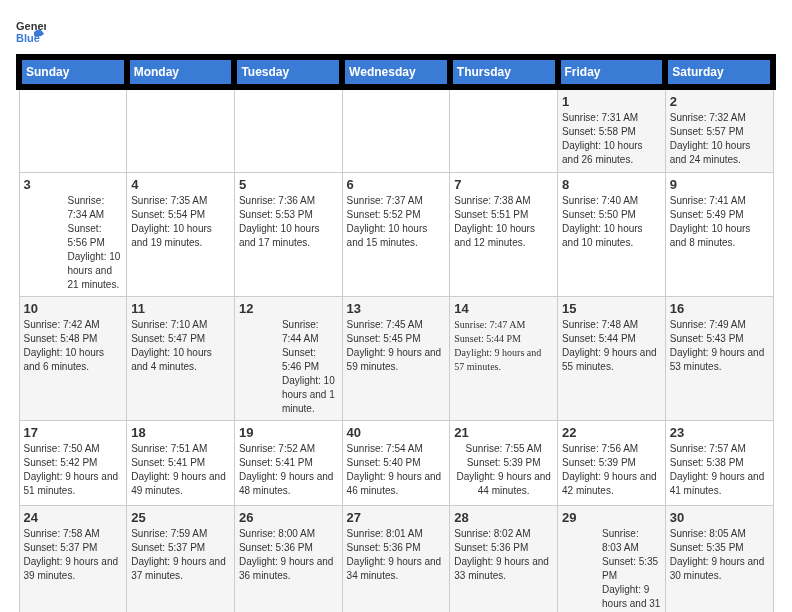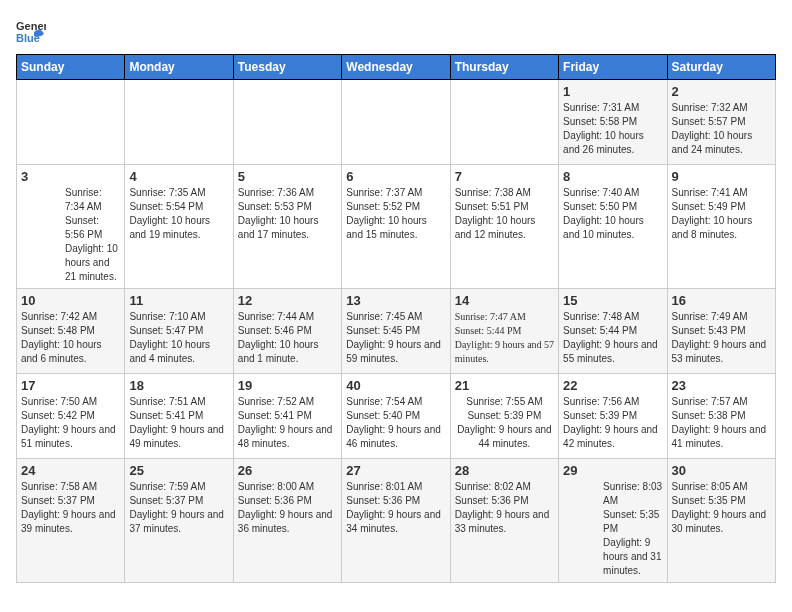--- a/index.html
+++ b/index.html
@@ -42,21 +42,21 @@
       border-collapse: collapse;
       table-layout: fixed;
     }
     thead tr th {
       background-color: #3a7bd5;
       color: #fff;
       font-size: 12px;
       font-weight: bold;
       padding: 5px 4px;
       text-align: left;
-      border: 1px solid #000000;
+      border: 6px solid #000000;
     }
     tbody tr td {
       border: 1px solid #ccc;
       vertical-align: top;
       padding: 4px;
       font-size: 10px;
       color: #333;
       min-height: 80px;
       height: 85px;
     }
@@ -185,21 +185,21 @@
 Daylight: 10 hours and 6 minutes.</div>
         </td>
         <td>
           <div class="day-number">11</div>
           <div class="day-info" style="white-space: pre-line;">Sunrise: 7:10 AM
 Sunset: 5:47 PM
 Daylight: 10 hours and 4 minutes.</div>
         </td>
         <td>
           <div class="day-number">12</div>
-          <div class="day-info" style="white-space: pre-line;">Sunrise: 7:44 AM
+          <div class="day-info" style="white-space: pre-line; margin-left: 43px;">Sunrise: 7:44 AM
 Sunset: 5:46 PM
 Daylight: 10 hours and 1 minute.</div>
         </td>
         <td>
           <div class="day-number">13</div>
           <div class="day-info" style="white-space: pre-line;">Sunrise: 7:45 AM
 Sunset: 5:45 PM
 Daylight: 9 hours and 59 minutes.</div>
         </td>
         <td>

